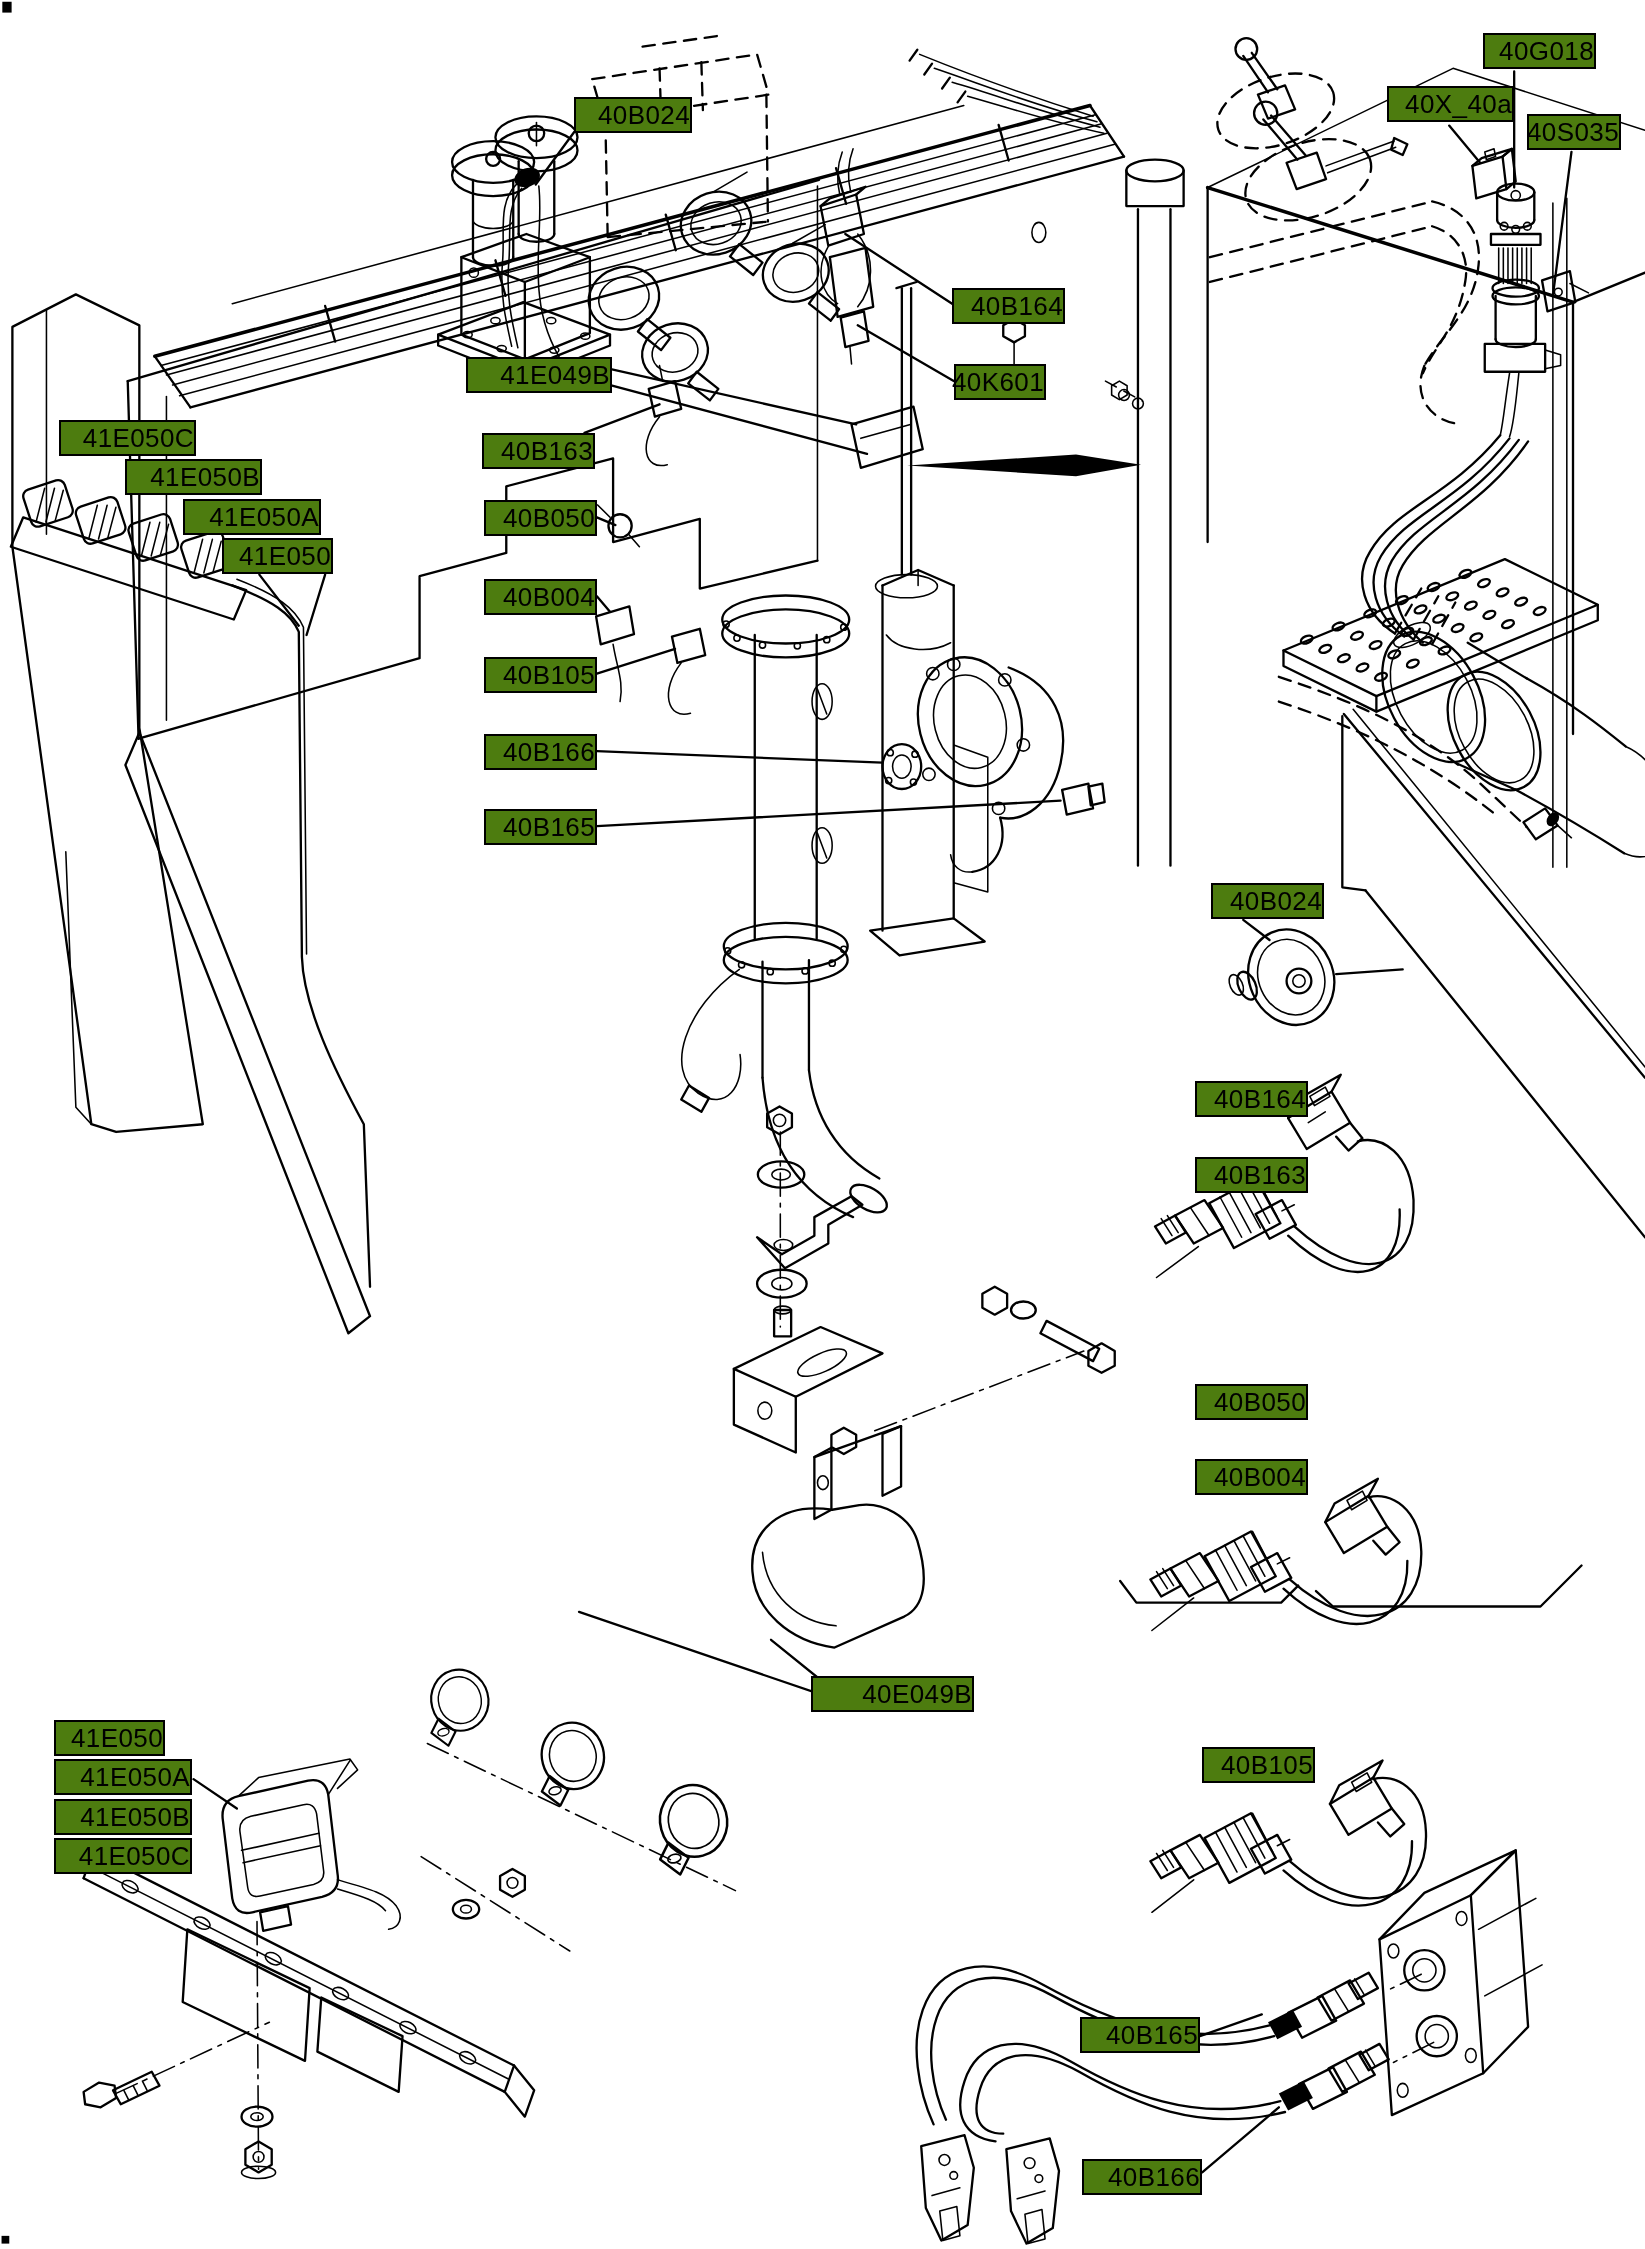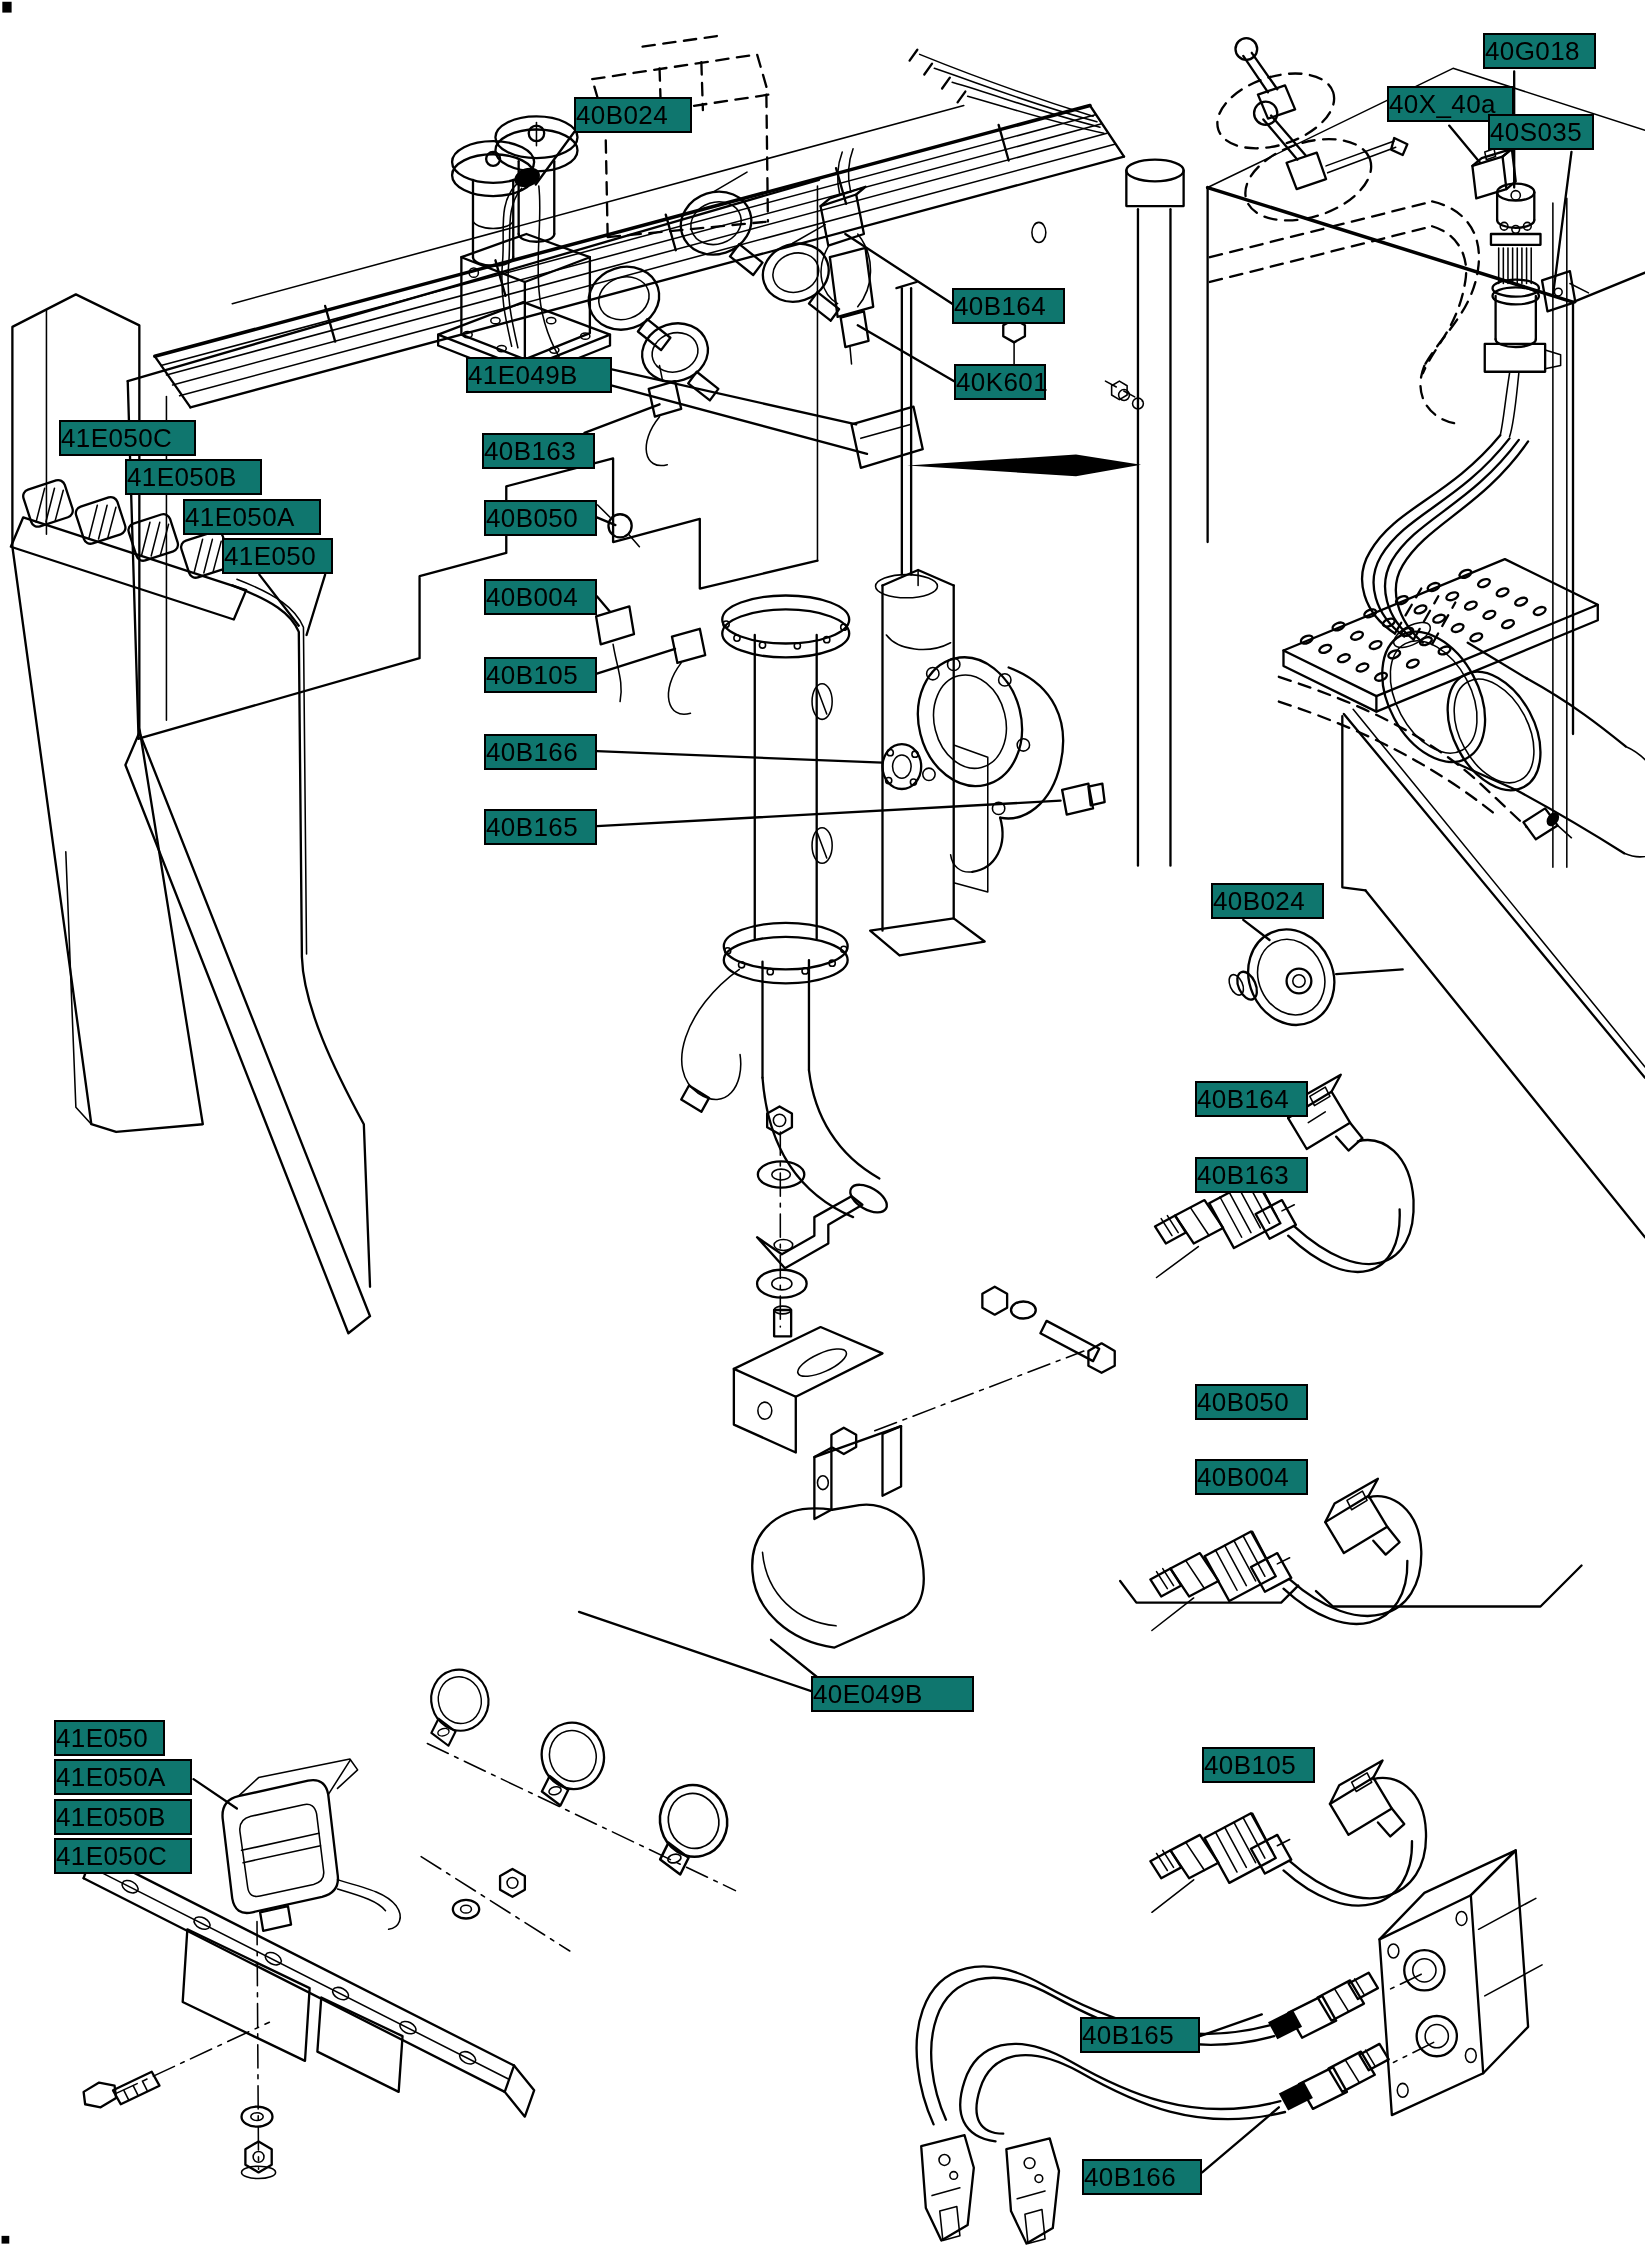--- a/index.html
+++ b/index.html
@@ -8,21 +8,21 @@
   .drawing{position:absolute;left:0;top:0}
   .drawing path,.drawing line,.drawing ellipse,.drawing circle,.drawing rect,
   .drawing polygon,.drawing polyline{fill:none;stroke:#000;stroke-width:3;
       stroke-linecap:round;stroke-linejoin:round}
   .drawing .fill{fill:#000;stroke:none}
   .drawing .thin{stroke-width:2}
   .drawing .thick{stroke-width:4.5}
   .drawing .dash{stroke-dasharray:16 11}
   .drawing .dd{stroke-dasharray:30 9 5 9}
   .plabel{position:absolute;box-sizing:border-box;height:36px;border:2.3px solid #000;
-      background:#0f766e;display:flex;align-items:center;justify-content:flex-start;
+      background:#4d7c0f;display:flex;align-items:center;justify-content:flex-end;
       font-size:26px;letter-spacing:0.4px;white-space:nowrap;z-index:3}
   .note{position:absolute;font-size:31px;line-height:39px;z-index:3}
 </style>
 </head>
 <body>
 
 <div class="stage">
 
 <svg class="drawing" width="1645" height="2250" viewBox="0 0 2125 2906">
 
@@ -611,21 +611,21 @@
 
 <div class="plabel" style="left:574px;top:97px;width:118px">
       <span>40B024</span>
     </div>
 <div class="plabel" style="left:1483px;top:33px;width:113px">
       <span>40G018</span>
     </div>
 <div class="plabel" style="left:1387px;top:86px;width:127px">
       <span>40X_40a</span>
     </div>
-<div class="plabel" style="left:1488px;top:114px;width:106px">
+<div class="plabel" style="left:1527px;top:114px;width:94px">
       <span>40S035</span>
     </div>
 <div class="plabel" style="left:952px;top:288px;width:113px">
       <span>40B164</span>
     </div>
 <div class="plabel" style="left:954px;top:364px;width:92px">
       <span>40K601</span>
     </div>
 <div class="plabel" style="left:466px;top:357px;width:146px">
       <span>41E049B</span>

